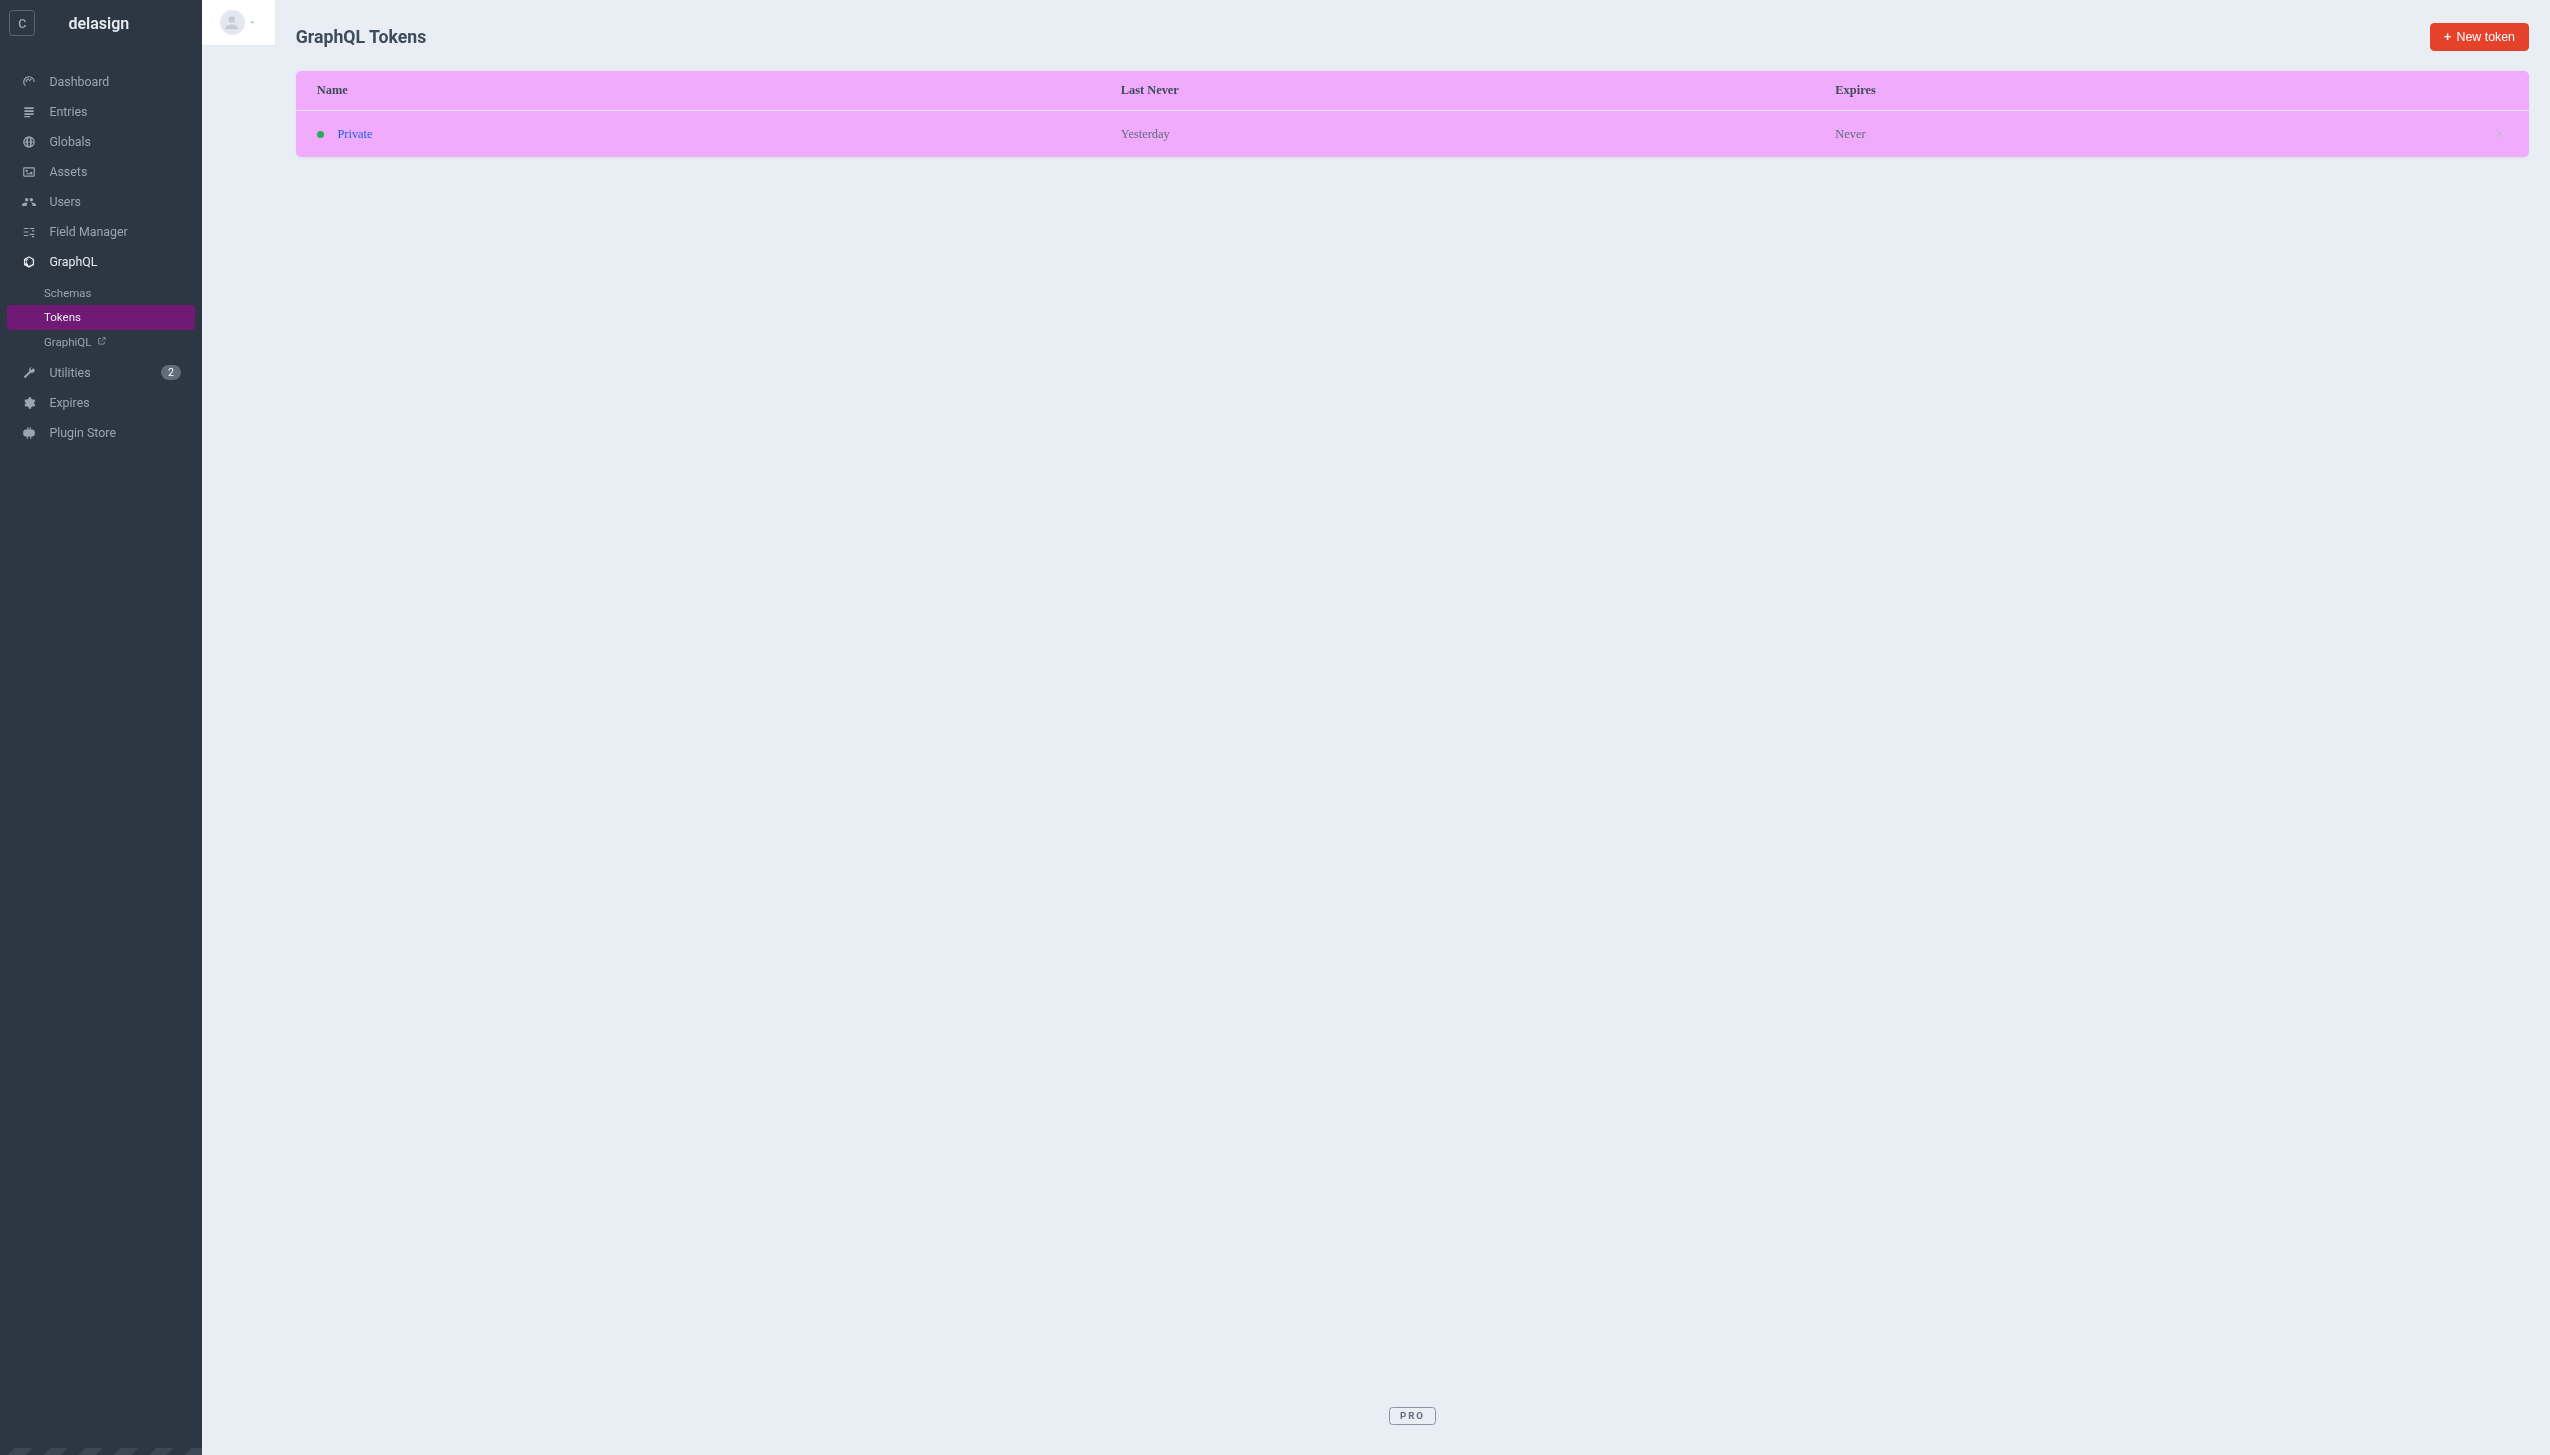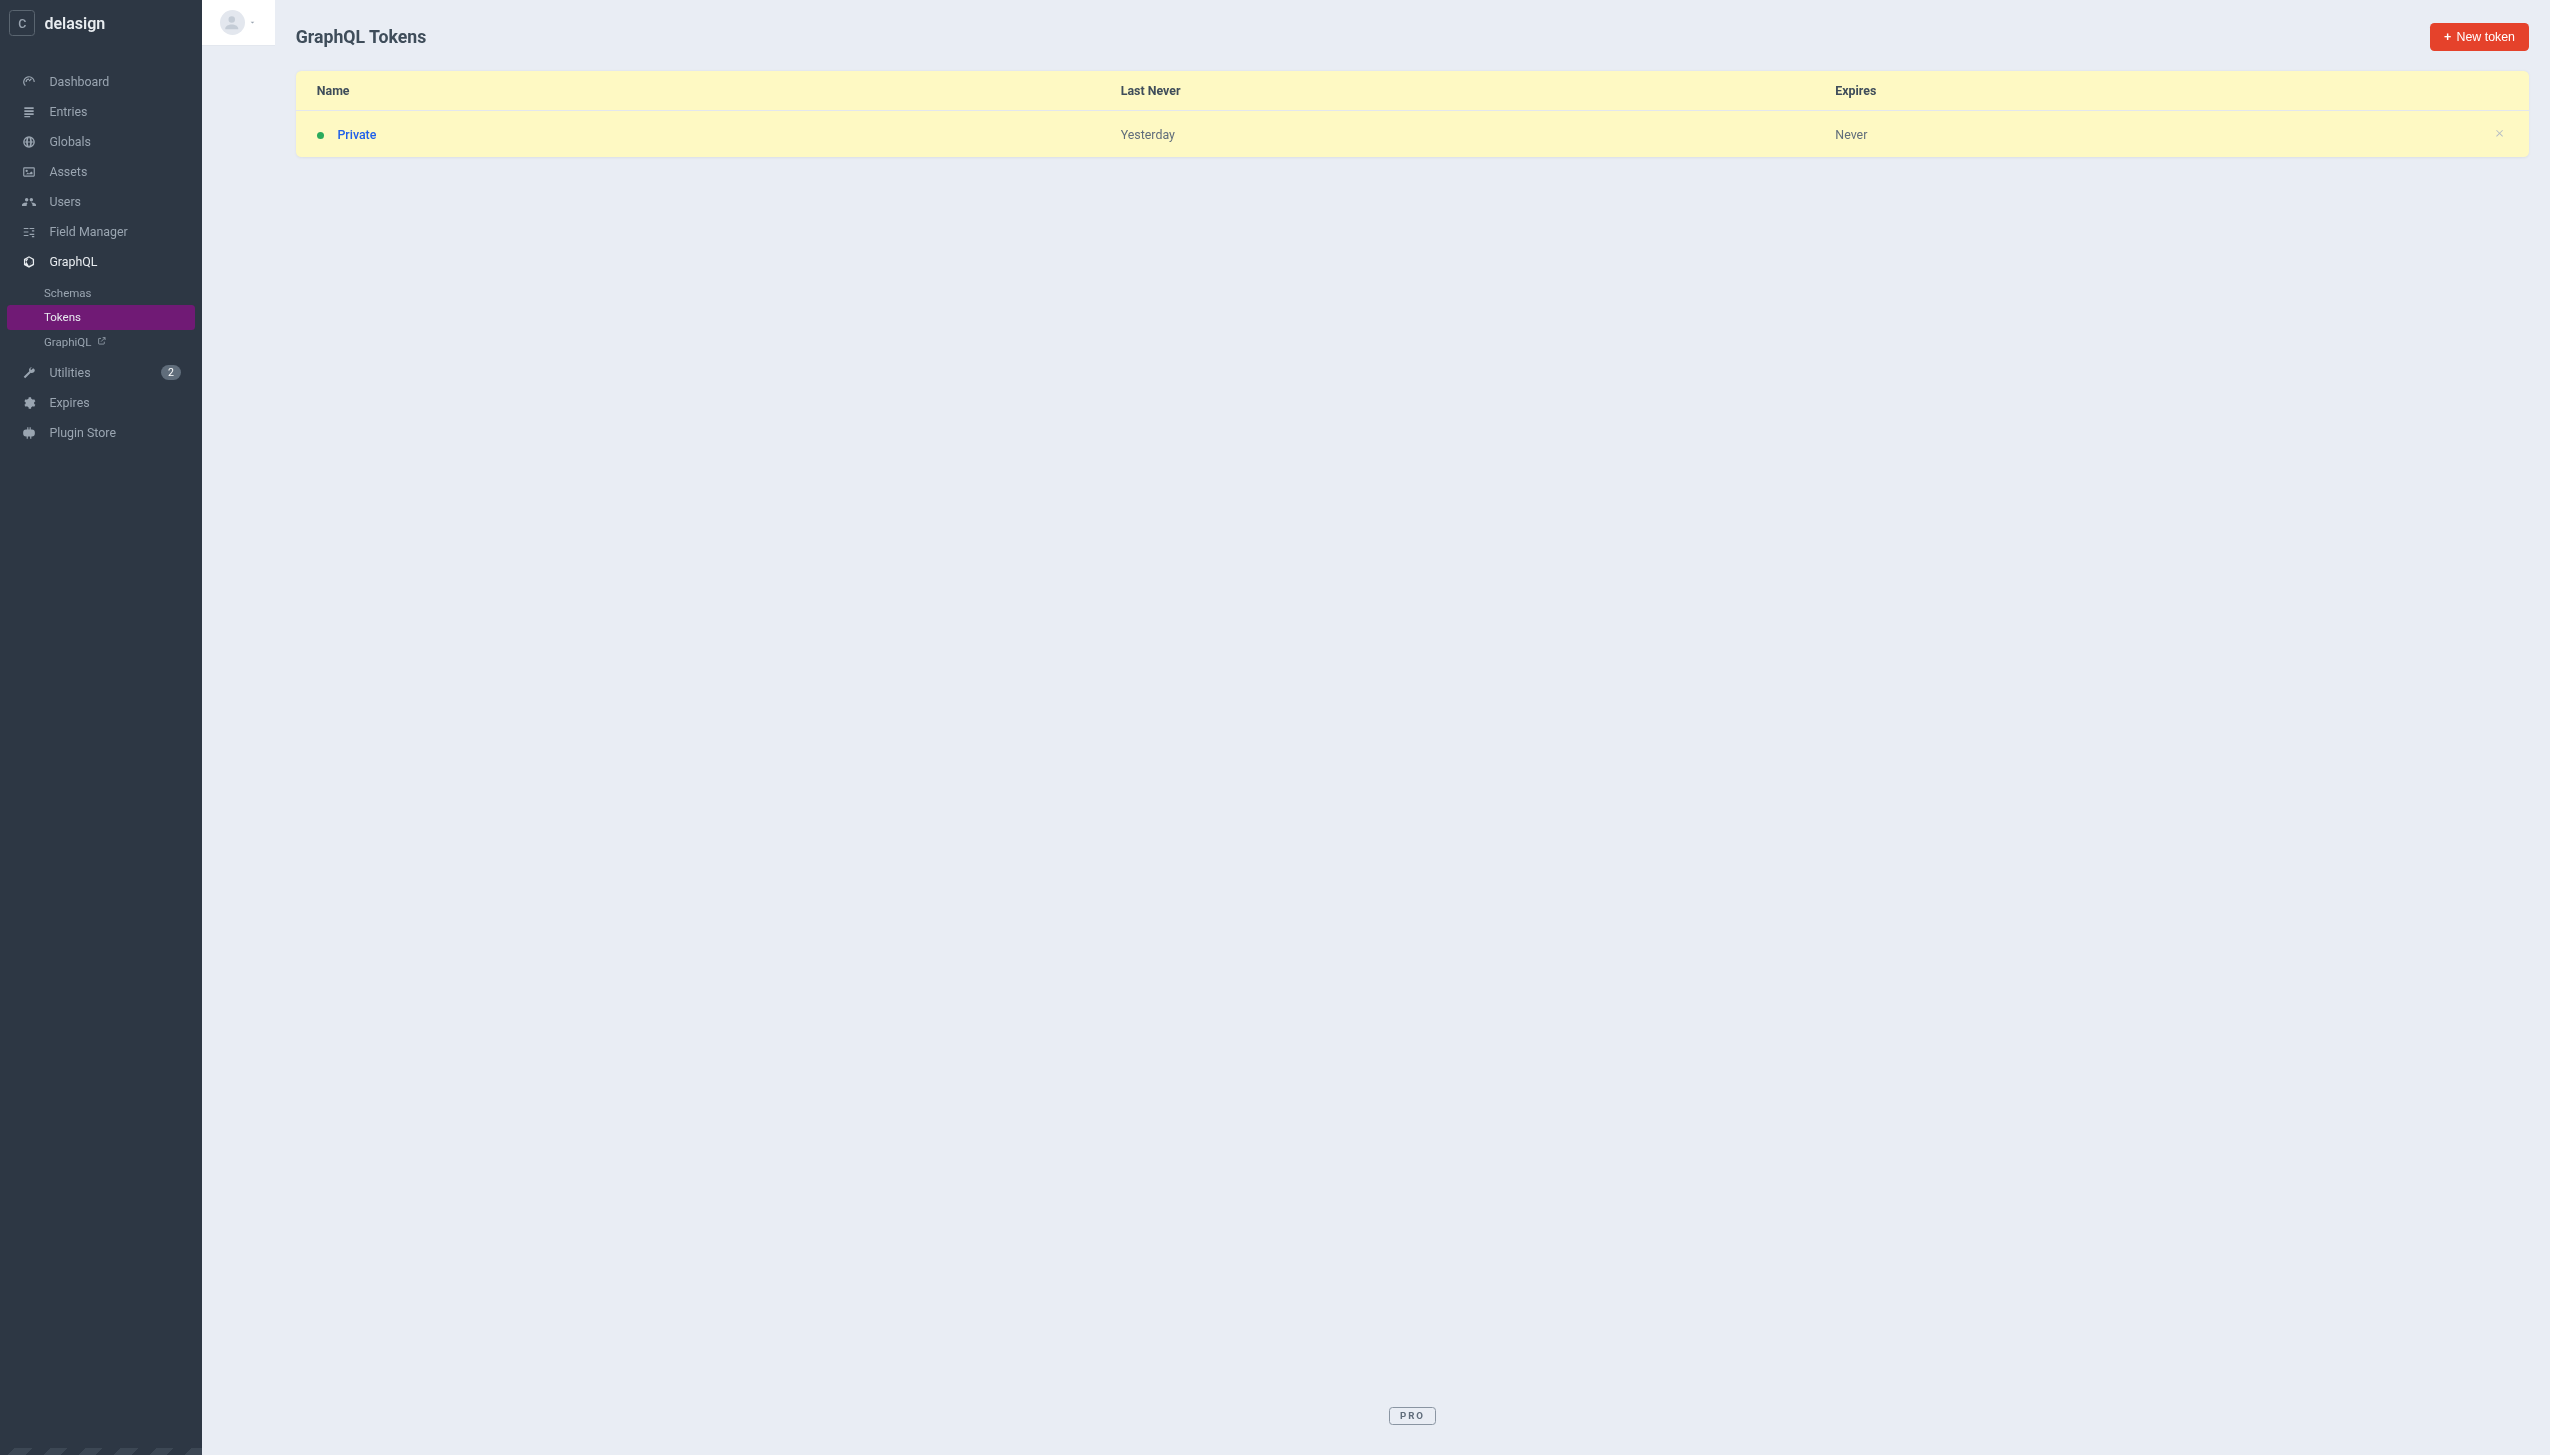--- a/index.html
+++ b/index.html
@@ -44,20 +44,21 @@
       justify-content: center;
       color: #9aa5b1;
       font-size: 12.4px;
       font-weight: 500;
       margin-right: 8.9px;
     }
     .sidebar-title {
       color: #e8ecf0;
       font-size: 16px;
       font-weight: 600;
+      margin-left: 24px;
     }
     .sidebar-nav {
       padding-top: 21px;
       flex: 1;
     }
     .nav-item {
       display: flex;
       align-items: flex-start;
       padding: 7px 21px;
       color: #9aa5b1;
@@ -204,24 +205,25 @@
       cursor: pointer;
       display: flex;
       align-items: center;
     }
     .plus-icon {
       margin-right: 5.3px;
       font-size: 12.4px;
       font-weight: 700;
     }
     .panel {
-      background: #fef9c3;
+      background: #f0abfc;
       border-radius: 5.3px;
       box-shadow: 0 0.9px 2.7px rgba(0,0,0,0.06);
       overflow: hidden;
+      font-family: Liberation Serif, serif;
     }
     .table {
       width: 100%;
       border-collapse: collapse;
     }
     .table thead th {
       text-align: left;
       padding: 12.4px 21px;
       font-weight: 700;
       color: #3f4d5a;

